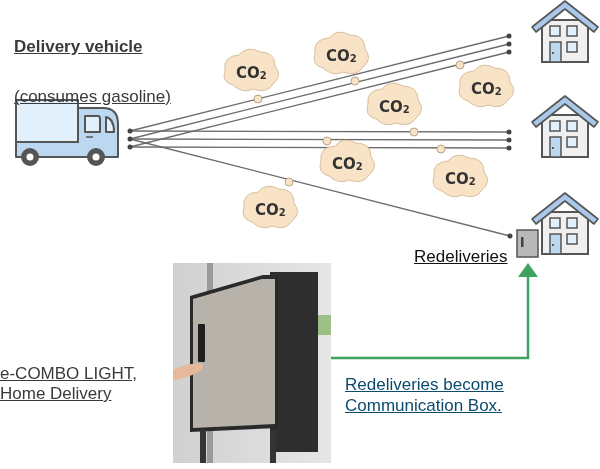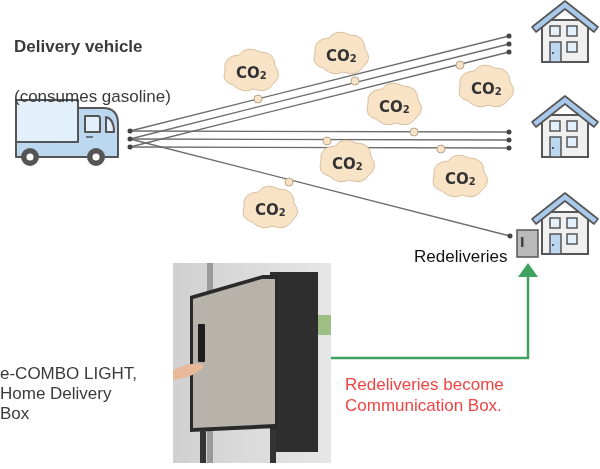--- a/index.html
+++ b/index.html
@@ -1,23 +1,23 @@
 <!DOCTYPE html>
 <html><head>
 <meta charset="utf-8">
 <style>
   html, body { margin: 0; padding: 0; background: #ffffff; }
   body { width: 600px; height: 469px; position: relative; overflow: hidden; font-family: "Liberation Sans", sans-serif; color: #333; }
-  .abs { position: absolute; }
+  .abs { position: absolute; text-decoration: underline; }
   #title { left: 14px; top: 37px; font-size: 17px; font-weight: bold; color: #3a3a3a; }
   #subtitle { left: 14px; top: 62px; font-size: 17px; color: #3a3a3a; margin-top: 25px; }
   #install-label { left: 414px; top: 247px; font-size: 17px; color: #111; }
   #product-label { left: 0px; top: 364px; font-size: 17px; line-height: 20px; color: #3a3a3a; width: 170px; }
   #product-label div { white-space: nowrap; }
-  #benefit-text { left: 345px; top: 374px; font-size: 17px; line-height: 21px; color: #ef4444; }
+  #benefit-text { left: 345px; top: 374px; font-size: 17px; line-height: 21px; color: #0c4a6e; }
   #benefit-text div { white-space: nowrap; }
   svg#scene { position: absolute; left: 0; top: 0; }
   .co2-text { font-family: "DejaVu Sans", sans-serif; font-weight: bold; fill: #333; }
 </style>
 </head>
 <body>
 
 <svg id="scene" width="600" height="469" viewBox="0 0 600 469">
 
   <g id="routes" stroke="#6b6b6b" stroke-width="1.3" fill="none">
@@ -157,19 +157,18 @@
   </defs>
 </svg>
 
 <div id="title" class="abs">Delivery vehicle</div>
 <div id="subtitle" class="abs">(consumes gasoline)</div>
 <div id="install-label" class="abs">Redeliveries</div>
 
 <div id="product-label" class="abs">
   <div>e-COMBO LIGHT,</div>
   <div>Home Delivery</div>
-  <div>Box</div>
 </div>
 
 <div id="benefit-text" class="abs">
   <div>Redeliveries become</div>
   <div>Communication Box.</div>
 </div>
 
 </body></html>

